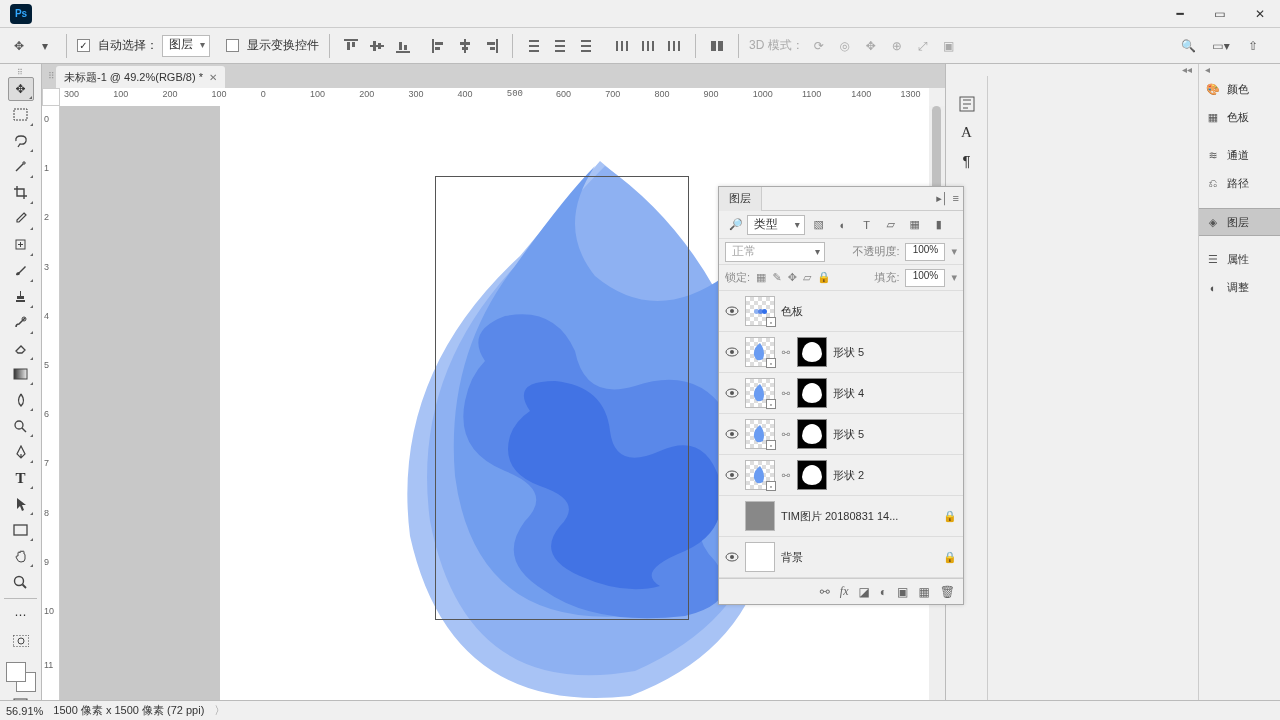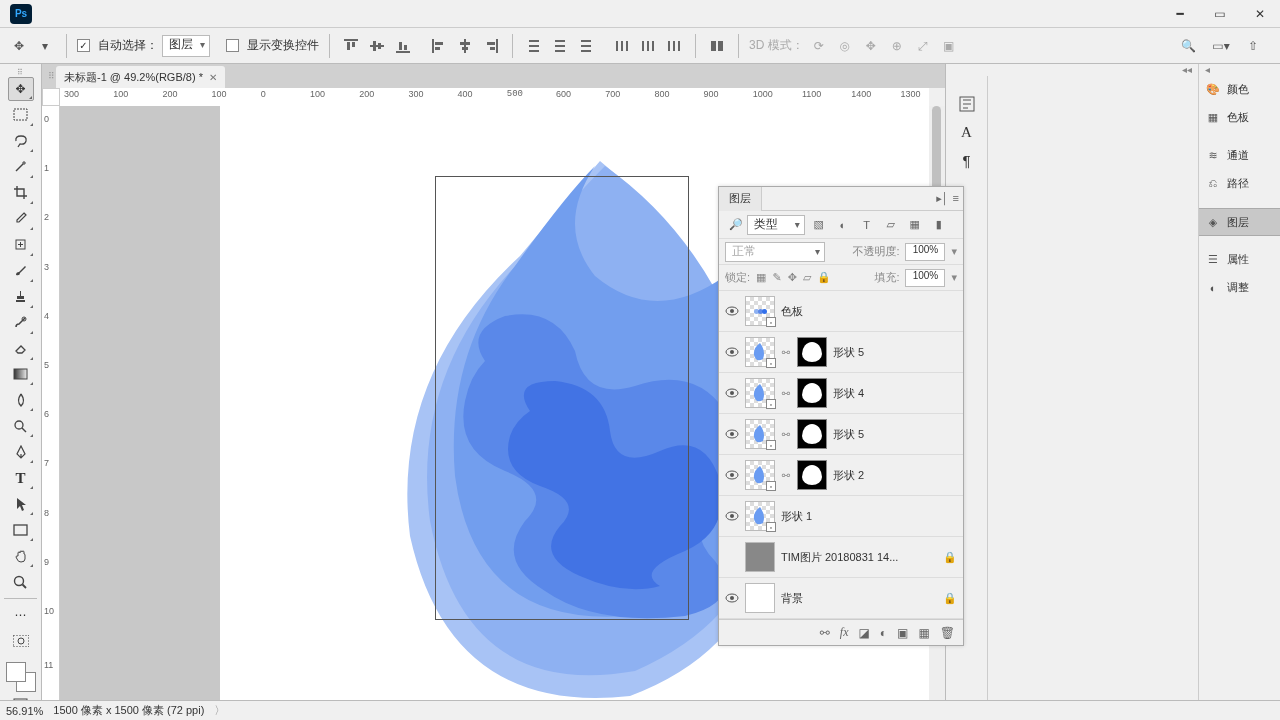--- a/index.html
+++ b/index.html
@@ -616,37 +616,20 @@
                     </div>
                     <div class="corner">▫</div>
                   </div>
                   <div class="layer-link">⚯</div>
                   <div class="layer-mask">
                     <div class="mshape"></div>
                   </div>
                   <div class="layer-name">形状 2</div>
                 </div>
                 <div class="layer-item">
-                  <div class="layer-vis">
-                    <svg width="14" height="10">
-                      <ellipse cx="7" cy="5" rx="6" ry="4" fill="none" stroke="#555"></ellipse>
-                      <circle cx="7" cy="5" r="2" fill="#555"></circle>
-                    </svg>
-                  </div>
-                  <div class="layer-thumb">
-                    <div class="mini">
-                      <svg width="20" height="22">
-                        <path d="M10 2 Q16 10 13 18 Q6 22 4 14 Q3 7 10 2" fill="#6a9cf2"></path>
-                      </svg>
-                    </div>
-                    <div class="corner">▫</div>
-                  </div>
-                  <div class="layer-name">形状 1</div>
-                </div>
-                <div class="layer-item">
                   <div class="layer-vis"></div>
                   <div class="layer-thumb" style="background: none rgb(136, 136, 136);"></div>
                   <div class="layer-name">TIM图片 20180831 14...</div>
                   <div class="layer-lock">🔒</div>
                 </div>
                 <div class="layer-item">
                   <div class="layer-vis">
                     <svg width="14" height="10">
                       <ellipse cx="7" cy="5" rx="6" ry="4" fill="none" stroke="#555"></ellipse>
                       <circle cx="7" cy="5" r="2" fill="#555"></circle>

